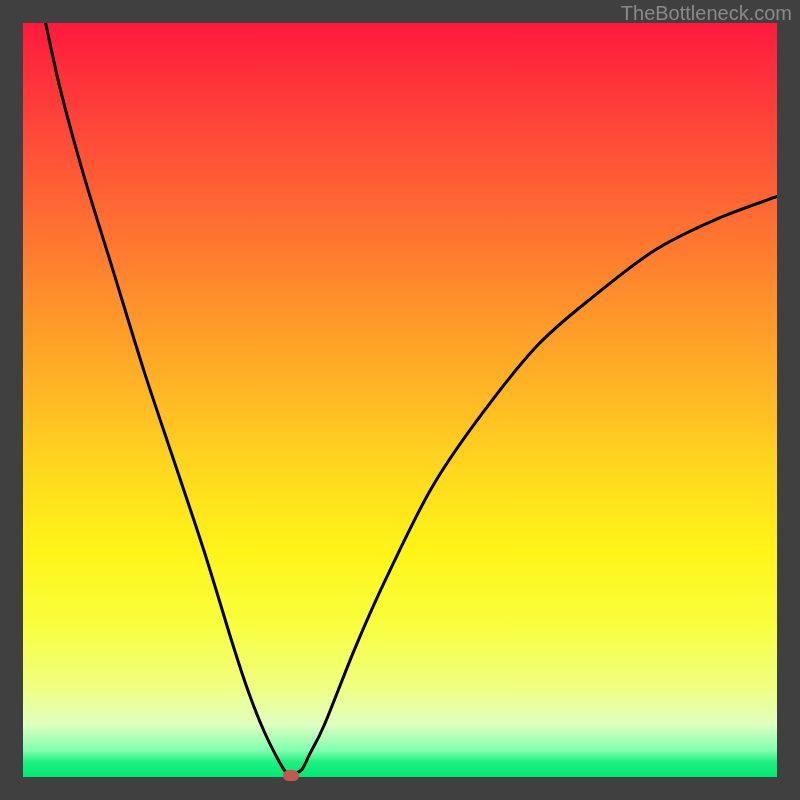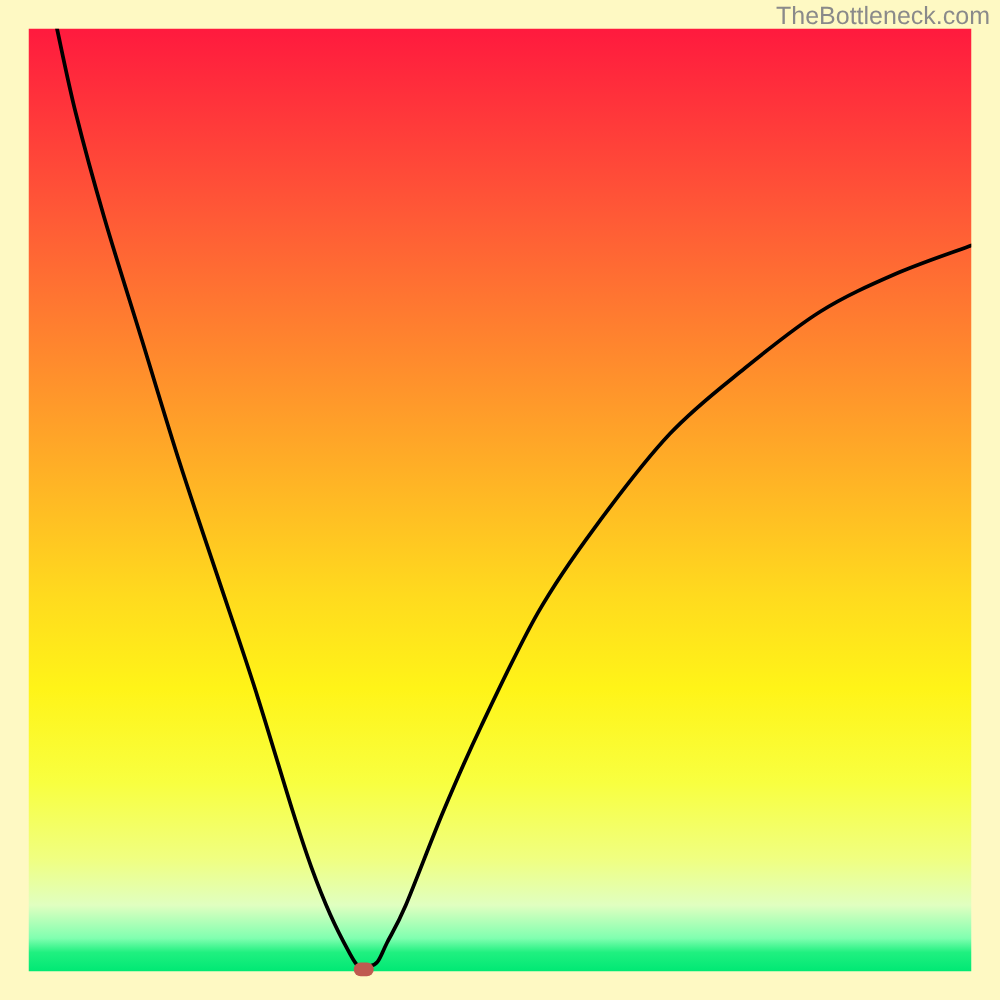--- a/index.html
+++ b/index.html
@@ -8,21 +8,21 @@
     height: 800px;
     background: #000;
     position: relative;
     font-family: Arial, sans-serif;
   }
   .outer {
     position: absolute;
     top: 0; left: 0;
     width: 800px;
     height: 800px;
-    background: #fef9c3;
+    background: #404040;
   }
   .plot-area {
     position: absolute;
     top: 23px;
     left: 23px;
     width: 754px;
     height: 754px;
     background: linear-gradient(to bottom,
       #ff1a3e 0%,
       #ff3a3a 10%,

